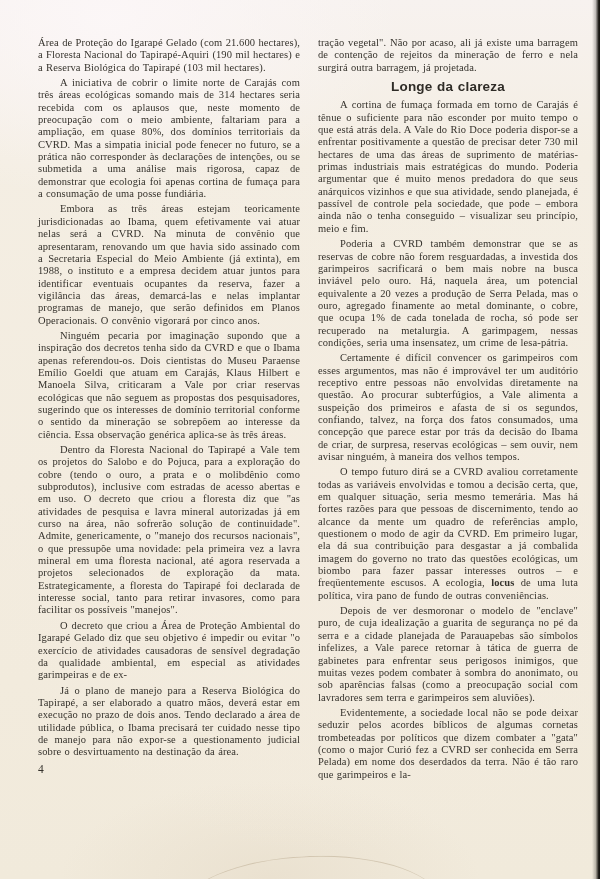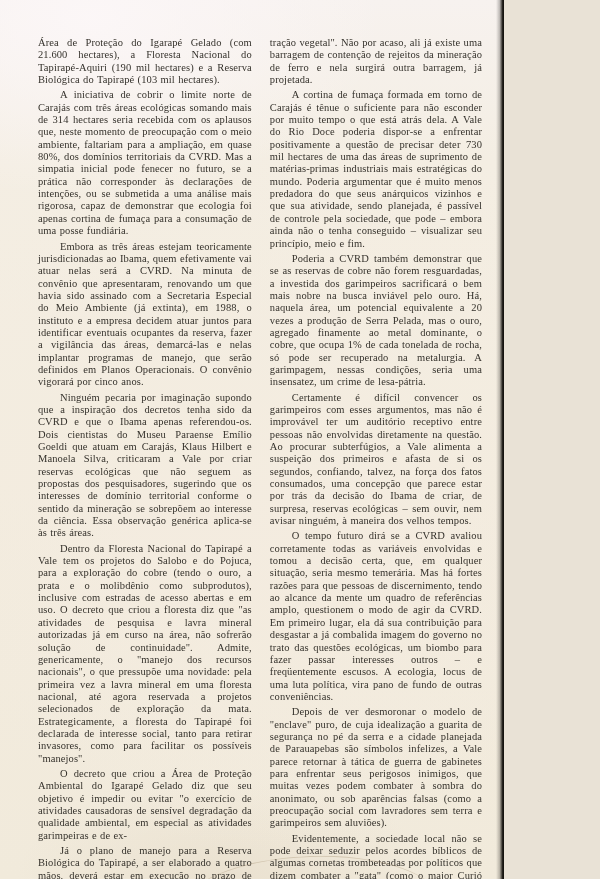--- a/index.html
+++ b/index.html
@@ -5,21 +5,21 @@
   html, body {
     margin: 0;
     padding: 0;
     width: 600px;
     height: 879px;
     overflow: hidden;
     background: #e9e2d6;
   }
   .page {
     position: relative;
-    width: 504px;
+    width: 600px;
     height: 879px;
     box-sizing: border-box;
     padding: 37px 22px 0 38px;
     background:
       radial-gradient(ellipse 420px 260px at 18% 2%, rgba(252,247,248,0.9), rgba(252,247,248,0) 70%),
       radial-gradient(ellipse 500px 500px at 55% 55%, rgba(244,236,224,0.8), rgba(244,236,224,0) 75%),
       radial-gradient(ellipse 300px 140px at 45% 100%, rgba(231,221,203,0.7), rgba(231,221,203,0) 70%),
       linear-gradient(180deg, #f7f2ef 0%, #f4eee3 18%, #f3ecdf 55%, #f1eadb 100%);
     font-family: "Liberation Serif", "DejaVu Serif", serif;
     color: #35322c;
@@ -60,21 +60,21 @@
   .col p.noind { text-indent: 0; }
   h2.section-heading {
     margin: 7px 0 6px 0;
     text-align: center;
     font-family: "Liberation Sans", "DejaVu Sans", sans-serif;
     font-weight: 600;
     font-size: 13.5px;
     letter-spacing: 0.2px;
     color: #2f2c27;
   }
-  .bold-word { font-weight: normal; }
+  .bold-word { font-weight: bold; }
   .page-number {
     margin-top: 4px;
     font-size: 11.5px;
     text-align: left;
   }
 </style>
 </head>
 <body>
 
 <div class="page">
@@ -86,20 +86,21 @@
       <p>Embora as três áreas estejam teoricamente jurisdicionadas ao Ibama, quem efetivamente vai atuar nelas será a CVRD. Na minuta de convênio que apresentaram, renovando um que havia sido assinado com a Secretaria Especial do Meio Ambiente (já extinta), em 1988, o instituto e a empresa decidem atuar juntos para identificar eventuais ocupantes da reserva, fazer a vigilância das áreas, demarcá-las e nelas implantar programas de manejo, que serão definidos em Planos Operacionais. O convênio vigorará por cinco anos.</p>
       <p>Ninguém pecaria por imaginação supondo que a inspiração dos decretos tenha sido da CVRD e que o Ibama apenas referendou-os. Dois cientistas do Museu Paraense Emílio Goeldi que atuam em Carajás, Klaus Hilbert e Manoela Silva, criticaram a Vale por criar reservas ecológicas que não seguem as propostas dos pesquisadores, sugerindo que os interesses de domínio territorial conforme o sentido da mineração se sobrepõem ao interesse da ciência. Essa observação genérica aplica-se às três áreas.</p>
       <p>Dentro da Floresta Nacional do Tapirapé a Vale tem os projetos do Salobo e do Pojuca, para a exploração do cobre (tendo o ouro, a prata e o molibdênio como subprodutos), inclusive com estradas de acesso abertas e em uso. O decreto que criou a floresta diz que "as atividades de pesquisa e lavra mineral autorizadas já em curso na área, não sofrerão solução de continuidade". Admite, genericamente, o "manejo dos recursos nacionais", o que pressupõe uma novidade: pela primeira vez a lavra mineral em uma floresta nacional, até agora reservada a projetos selecionados de exploração da mata. Estrategicamente, a floresta do Tapirapé foi declarada de interesse social, tanto para retirar invasores, como para facilitar os possíveis "manejos".</p>
       <p>O decreto que criou a Área de Proteção Ambiental do Igarapé Gelado diz que seu objetivo é impedir ou evitar "o exercício de atividades causadoras de sensível degradação da qualidade ambiental, em especial as atividades garimpeiras e de ex-</p>
       <p>Já o plano de manejo para a Reserva Biológica do Tapirapé, a ser elaborado a quatro mãos, deverá estar em execução no prazo de dois anos. Tendo declarado a área de utilidade pública, o Ibama precisará ter cuidado nesse tipo de manejo para não expor-se a questionamento judicial sobre o desvirtuamento na destinação da área.</p>
       <div class="page-number">4</div>
     </div>
 
     <div class="col right">
       <p class="noind">tração vegetal". Não por acaso, ali já existe uma barragem de contenção de rejeitos da mineração de ferro e nela surgirá outra barragem, já projetada.</p>
+      <h2 class="section-heading">Longe da clareza</h2>
       <p>A cortina de fumaça formada em torno de Carajás é tênue o suficiente para não esconder por muito tempo o que está atrás dela. A Vale do Rio Doce poderia dispor-se a enfrentar positivamente a questão de precisar deter 730 mil hectares de uma das áreas de suprimento de matérias-primas industriais mais estratégicas do mundo. Poderia argumentar que é muito menos predadora do que seus anárquicos vizinhos e que sua atividade, sendo planejada, é passível de controle pela sociedade, que pode – embora ainda não o tenha conseguido – visualizar seu princípio, meio e fim.</p>
       <p>Poderia a CVRD também demonstrar que se as reservas de cobre não forem resguardadas, a investida dos garimpeiros sacrificará o bem mais nobre na busca inviável pelo ouro. Há, naquela área, um potencial equivalente a 20 vezes a produção de Serra Pelada, mas o ouro, agregado finamente ao metal dominante, o cobre, que ocupa 1% de cada tonelada de rocha, só pode ser recuperado na metalurgia. A garimpagem, nessas condições, seria uma insensatez, um crime de lesa-pátria.</p>
       <p>Certamente é difícil convencer os garimpeiros com esses argumentos, mas não é improvável ter um auditório receptivo entre pessoas não envolvidas diretamente na questão. Ao procurar subterfúgios, a Vale alimenta a suspeição dos primeiros e afasta de si os segundos, confiando, talvez, na força dos fatos consumados, uma concepção que parece estar por trás da decisão do Ibama de criar, de surpresa, reservas ecológicas – sem ouvir, nem avisar ninguém, à maneira dos velhos tempos.</p>
       <p><span>O tempo futuro dirá se a CVRD avaliou corretamente todas as variáveis envolvidas e tomou a decisão certa, que, em qualquer situação, seria mesmo temerária. Mas há fortes razões para que pessoas de discernimento, tendo ao alcance da mente um quadro de referências amplo, questionem o modo de agir da CVRD. Em primeiro lugar, ela dá sua contribuição para desgastar a já combalida imagem do governo no trato das questões ecológicas, um biombo para fazer passar interesses outros – e freqüentemente escusos. A ecologia, </span><span class="bold-word">locus</span><span> de uma luta política, vira pano de fundo de outras conveniências.</span></p>
       <p>Depois de ver desmoronar o modelo de "enclave" puro, de cuja idealização a guarita de segurança no pé da serra e a cidade planejada de Parauapebas são símbolos infelizes, a Vale parece retornar à tática de guerra de gabinetes para enfrentar seus perigosos inimigos, que muitas vezes podem combater à sombra do anonimato, ou sob aparências falsas (como a preocupação social com lavradores sem terra e garimpeiros sem aluviões).</p>
       <p>Evidentemente, a sociedade local não se pode deixar seduzir pelos acordes bíblicos de algumas cornetas trombeteadas por políticos que dizem combater a "gata" (como o major Curió fez a CVRD ser conhecida em Serra Pelada) em nome dos deserdados da terra. Não é tão raro que garimpeiros e la-</p>
     </div>
 
   </div>
 

